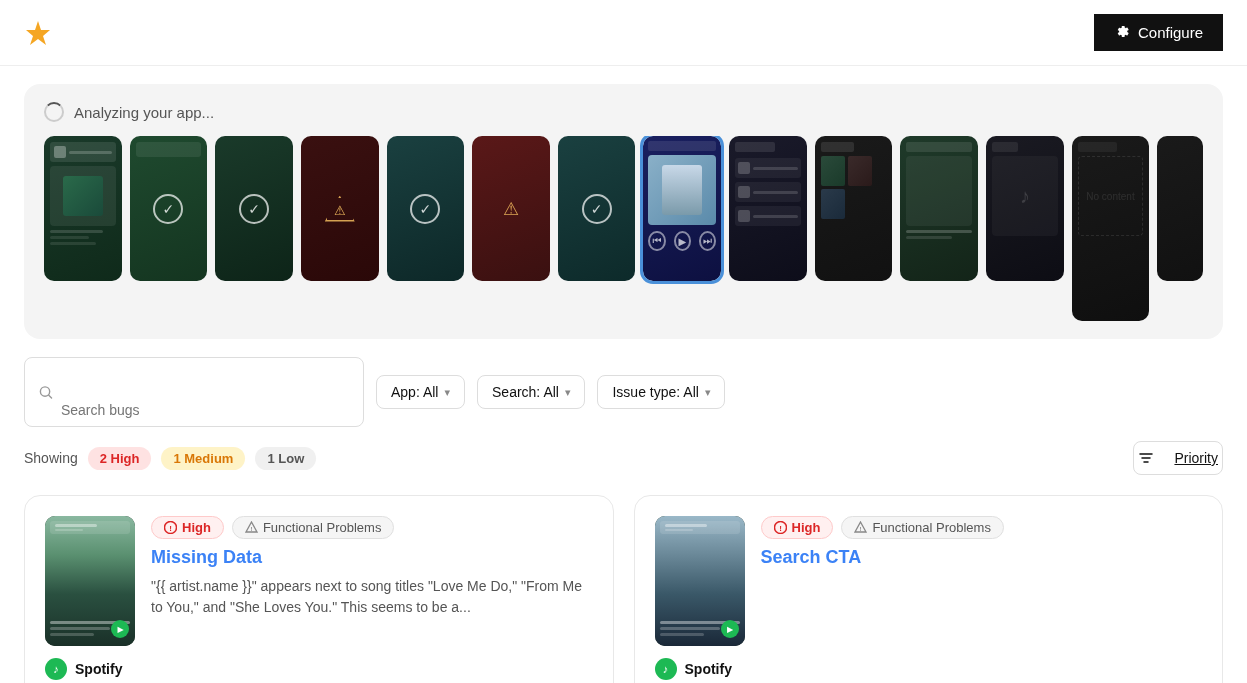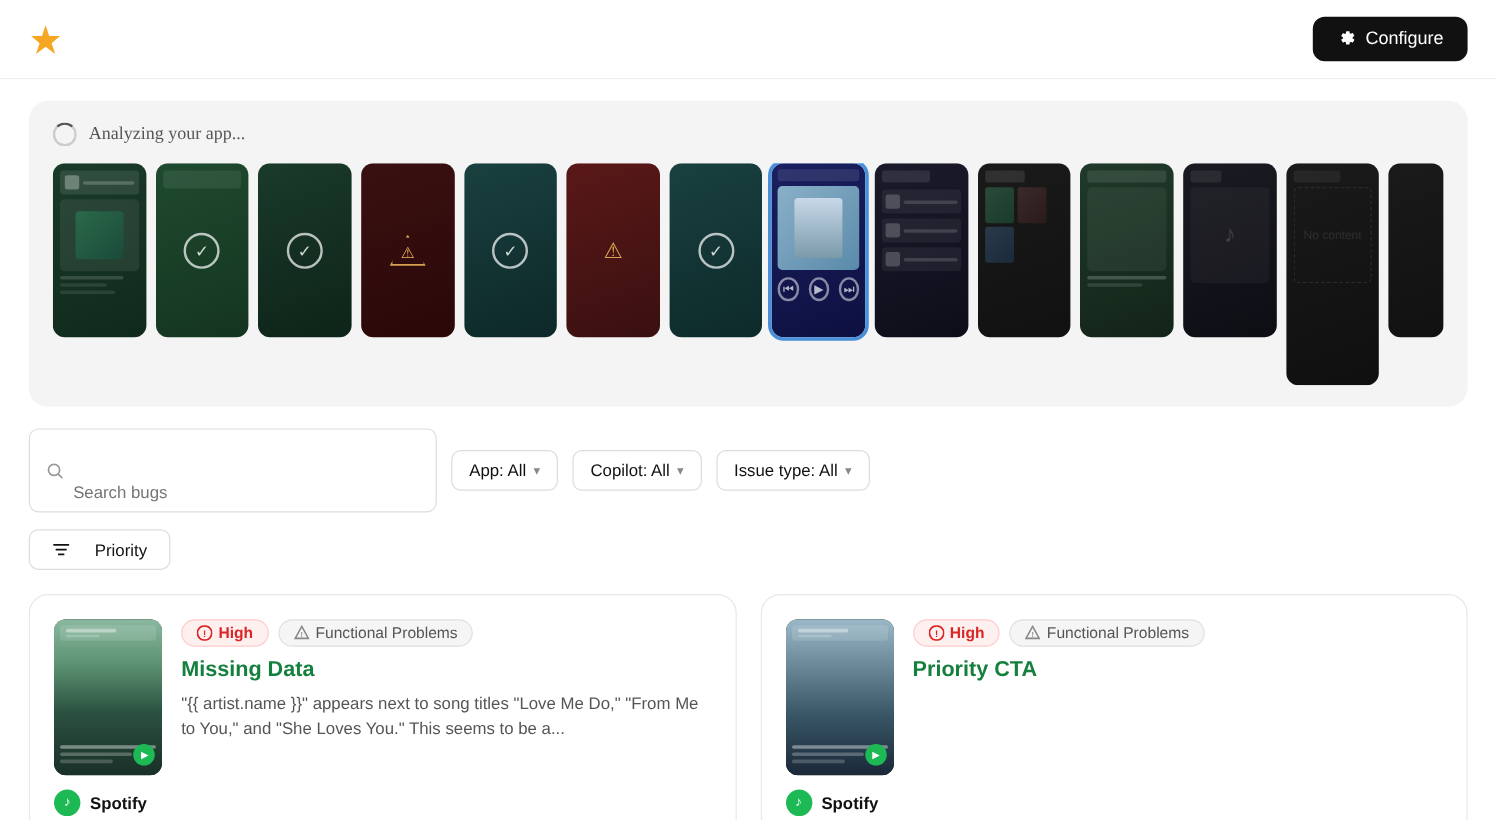--- a/index.html
+++ b/index.html
@@ -2,25 +2,25 @@
 <html><head>
   <meta charset="utf-8">
   <style>
     * { box-sizing: border-box; margin: 0; padding: 0; }
     body { font-family: -apple-system, BlinkMacSystemFont, 'Segoe UI', sans-serif; background: #fff; color: #111; width: 1247px; min-height: 683px; overflow-x: hidden; }
 
     
     .header { display: flex; align-items: center; justify-content: space-between; padding: 14px 24px; border-bottom: 1px solid #eee; }
     .header-left { display: flex; align-items: center; gap: 12px; }
     .header-title { font-size: 24px; font-weight: 700; color: #111; }
-    .configure-btn { display: flex; align-items: center; gap: 8px; background: #111; color: #fff; border: none; border-radius: 10px; padding: 10px 20px; font-size: 15px; font-weight: 500; cursor: pointer; }
+    .configure-btn { display: flex; align-items: center; gap: 8px; background: #111; color: #fff; border: none; border-radius: 0; padding: 10px 20px; font-size: 15px; font-weight: 500; cursor: pointer; }
 
     
     .analysis-banner { margin: 18px 24px; background: #f4f4f4; border-radius: 16px; padding: 18px 20px; }
-    .analysis-header { display: flex; align-items: center; gap: 10px; margin-bottom: 14px; color: #555; font-size: 15px; font-family: Liberation Serif, serif; }
+    .analysis-header { display: flex; align-items: center; gap: 10px; margin-bottom: 14px; color: #555; font-size: 15px; }
     .spinner { width: 20px; height: 20px; border: 2px solid #ccc; border-top-color: #555; border-radius: 50%; animation: spin 1s linear infinite; }
     @keyframes spin { to { transform: rotate(360deg); } }
     .screens-row { display: flex; gap: 8px; overflow: hidden; }
     .screen-thumb-highlighted { outline: 3px solid #4a90d9; }
 
     
     .screen-green-dark { background: linear-gradient(160deg, #1a3a2a 0%, #0f2a1a 100%); }
     .screen-green-mid { background: linear-gradient(160deg, #1f4a2f 0%, #143520 100%); }
     .screen-green-check { background: linear-gradient(160deg, #1a3a2a 0%, #0d2418 100%); }
     .screen-red-warn { background: linear-gradient(160deg, #3a1a1a 0%, #2a0f0f 100%); }
@@ -33,33 +33,33 @@
     .filter-btn { display: flex; align-items: center; gap: 6px; border: 1.5px solid #ddd; border-radius: 8px; padding: 8px 14px; background: #fff; font-size: 14px; color: #111; cursor: pointer; }
     .chevron { font-size: 11px; color: #888; }
 
     
     .showing-row { display: flex; align-items: center; justify-content: space-between; padding: 14px 24px 6px; }
     .showing-left { display: flex; align-items: center; gap: 10px; font-size: 14px; color: #555; }
     .badge { border-radius: 20px; padding: 4px 12px; font-size: 13px; font-weight: 600; }
     .badge-high { background: #fee2e2; color: #dc2626; }
     .badge-medium { background: #fef3c7; color: #d97706; }
     .badge-low { background: #f0f0f0; color: #555; }
-    .priority-btn { display: flex; align-items: center; gap: 20px; border: 1.5px solid #ddd; border-radius: 8px; padding: 8px 18px; background: #fff; font-size: 14px; color: #111; cursor: pointer; }
+    .priority-btn { display: flex; align-items: center; gap: 20px; border: 1.5px solid #ddd; border-radius: 8px; padding: 8px 4px; background: #fff; font-size: 14px; color: #111; cursor: pointer; text-decoration: underline; }
 
     
     .cards-row { display: flex; gap: 20px; padding: 14px 24px 24px; }
     .card { flex: 1; border: 1.5px solid #e8e8e8; border-radius: 16px; padding: 20px; background: #fff; display: flex; flex-direction: column; gap: 12px; cursor: pointer; transition: box-shadow 0.15s; }
     .card-top { display: flex; gap: 16px; align-items: flex-start; }
     .card-thumb { width: 90px; height: 130px; border-radius: 10px; overflow: hidden; flex-shrink: 0; background: linear-gradient(160deg, #1f3a2a 0%, #132418 100%); position: relative; }
 
     .card-info { flex: 1; }
     .card-tags { display: flex; align-items: center; gap: 8px; flex-wrap: wrap; margin-bottom: 8px; }
     .tag-high { display: flex; align-items: center; gap: 5px; background: #fff0f0; border: 1px solid #fecaca; border-radius: 20px; padding: 3px 12px; font-size: 13px; color: #dc2626; font-weight: 600; }
     .tag-func { display: flex; align-items: center; gap: 5px; background: #f5f5f5; border: 1px solid #e0e0e0; border-radius: 20px; padding: 3px 12px; font-size: 13px; color: #555; }
-    .card-title { font-size: 18px; font-weight: 700; color: #15803d; margin-bottom: 8px; }
+    .card-title { font-size: 18px; font-weight: 700; color: #3b82f6; margin-bottom: 8px; }
     .card-desc { font-size: 14px; color: #555; line-height: 1.5; }
 
     .card-footer { display: flex; align-items: center; gap: 8px; }
     .spotify-icon { width: 22px; height: 22px; background: #1DB954; border-radius: 50%; display: flex; align-items: center; justify-content: center; }
     .spotify-label { font-size: 14px; font-weight: 600; color: #111; }
 
     
     .mock-screen { border-radius: 10px; overflow: hidden; position: relative; }
   </style>
 </head>
@@ -240,30 +240,36 @@
       <circle cx="6.5" cy="6.5" r="5" stroke="#999" stroke-width="1.5"></circle>
       <path d="M10.5 10.5L13.5 13.5" stroke="#999" stroke-width="1.5" stroke-linecap="round"></path>
     </svg>
     <input class="search-input" type="text" placeholder="Search bugs" style="">
   </div>
   <button class="filter-btn">
     <span>App: All</span>
     <span class="chevron">▾</span>
   </button>
   <button class="filter-btn">
-    <span>Copilot: All</span>
+    <span>Search: All</span>
     <span class="chevron">▾</span>
   </button>
   <button class="filter-btn">
     <span>Issue type: All</span>
     <span class="chevron">▾</span>
   </button>
 </div>
 
 <div class="showing-row">
+  <div class="showing-left">
+    <span>Showing</span>
+    <span class="badge badge-high">2 High</span>
+    <span class="badge badge-medium">1 Medium</span>
+    <span class="badge badge-low">1 Low</span>
+  </div>
   <button class="priority-btn">
     <svg width="16" height="16" viewBox="0 0 16 16" fill="none">
       <path d="M2 4h12M4 8h8M6 12h4" stroke="#111" stroke-width="1.5" stroke-linecap="round"></path>
     </svg>
     <span>Priority</span>
   </button>
 </div>
 
 <div class="cards-row">
 
@@ -348,21 +354,21 @@
             <span>High</span>
           </span>
           <span class="tag-func">
             <svg width="13" height="13" viewBox="0 0 13 13">
               <polygon points="6.5,1 12,11 1,11" fill="none" stroke="#888" stroke-width="1.3"></polygon>
               <text x="6.5" y="9.5" text-anchor="middle" fill="#888" font-size="6" font-weight="bold">!</text>
             </svg>
             <span>Functional Problems</span>
           </span>
         </div>
-        <div class="card-title">Priority CTA</div>
+        <div class="card-title">Search CTA</div>
       </div>
     </div>
     <div class="card-footer">
       <div class="spotify-icon">
         <span style="color:white;font-size:11px;">♪</span>
       </div>
       <span class="spotify-label">Spotify</span>
     </div>
   </div>
 </div>

